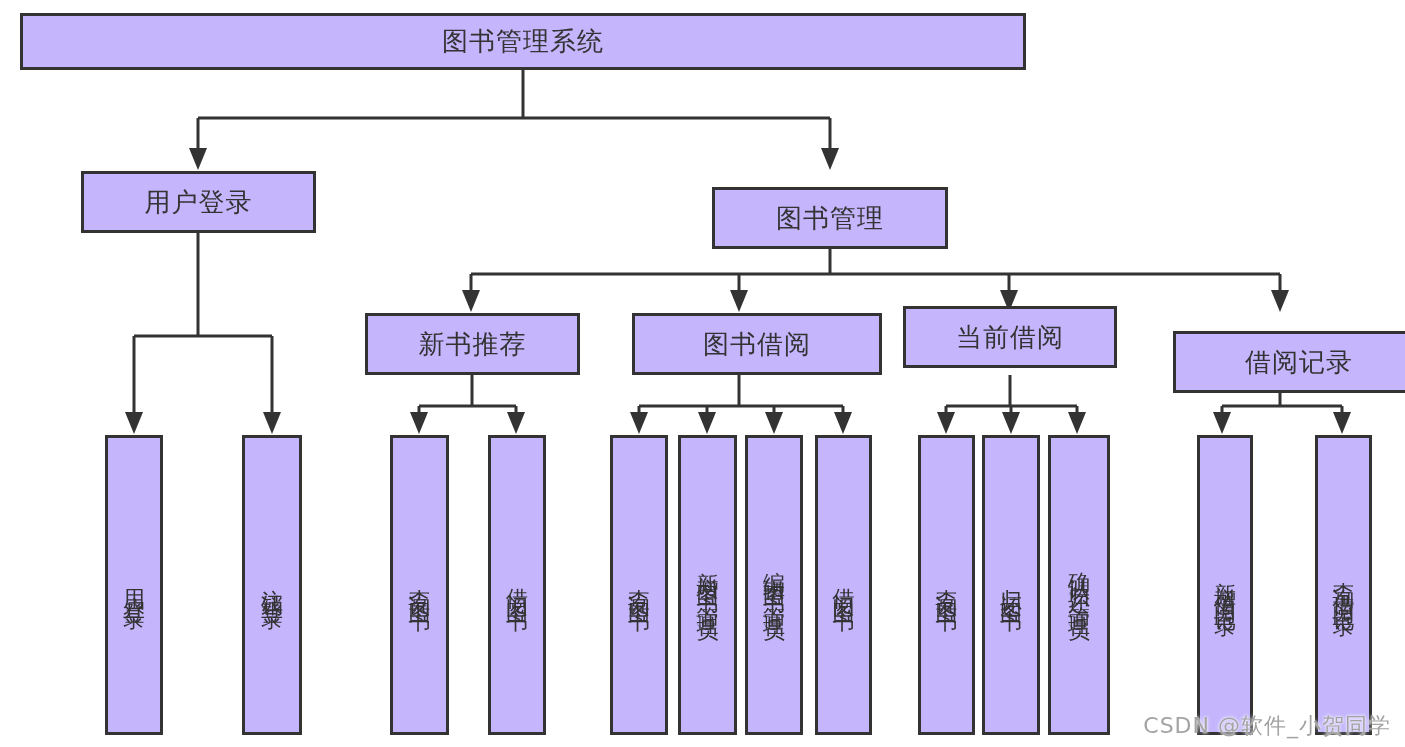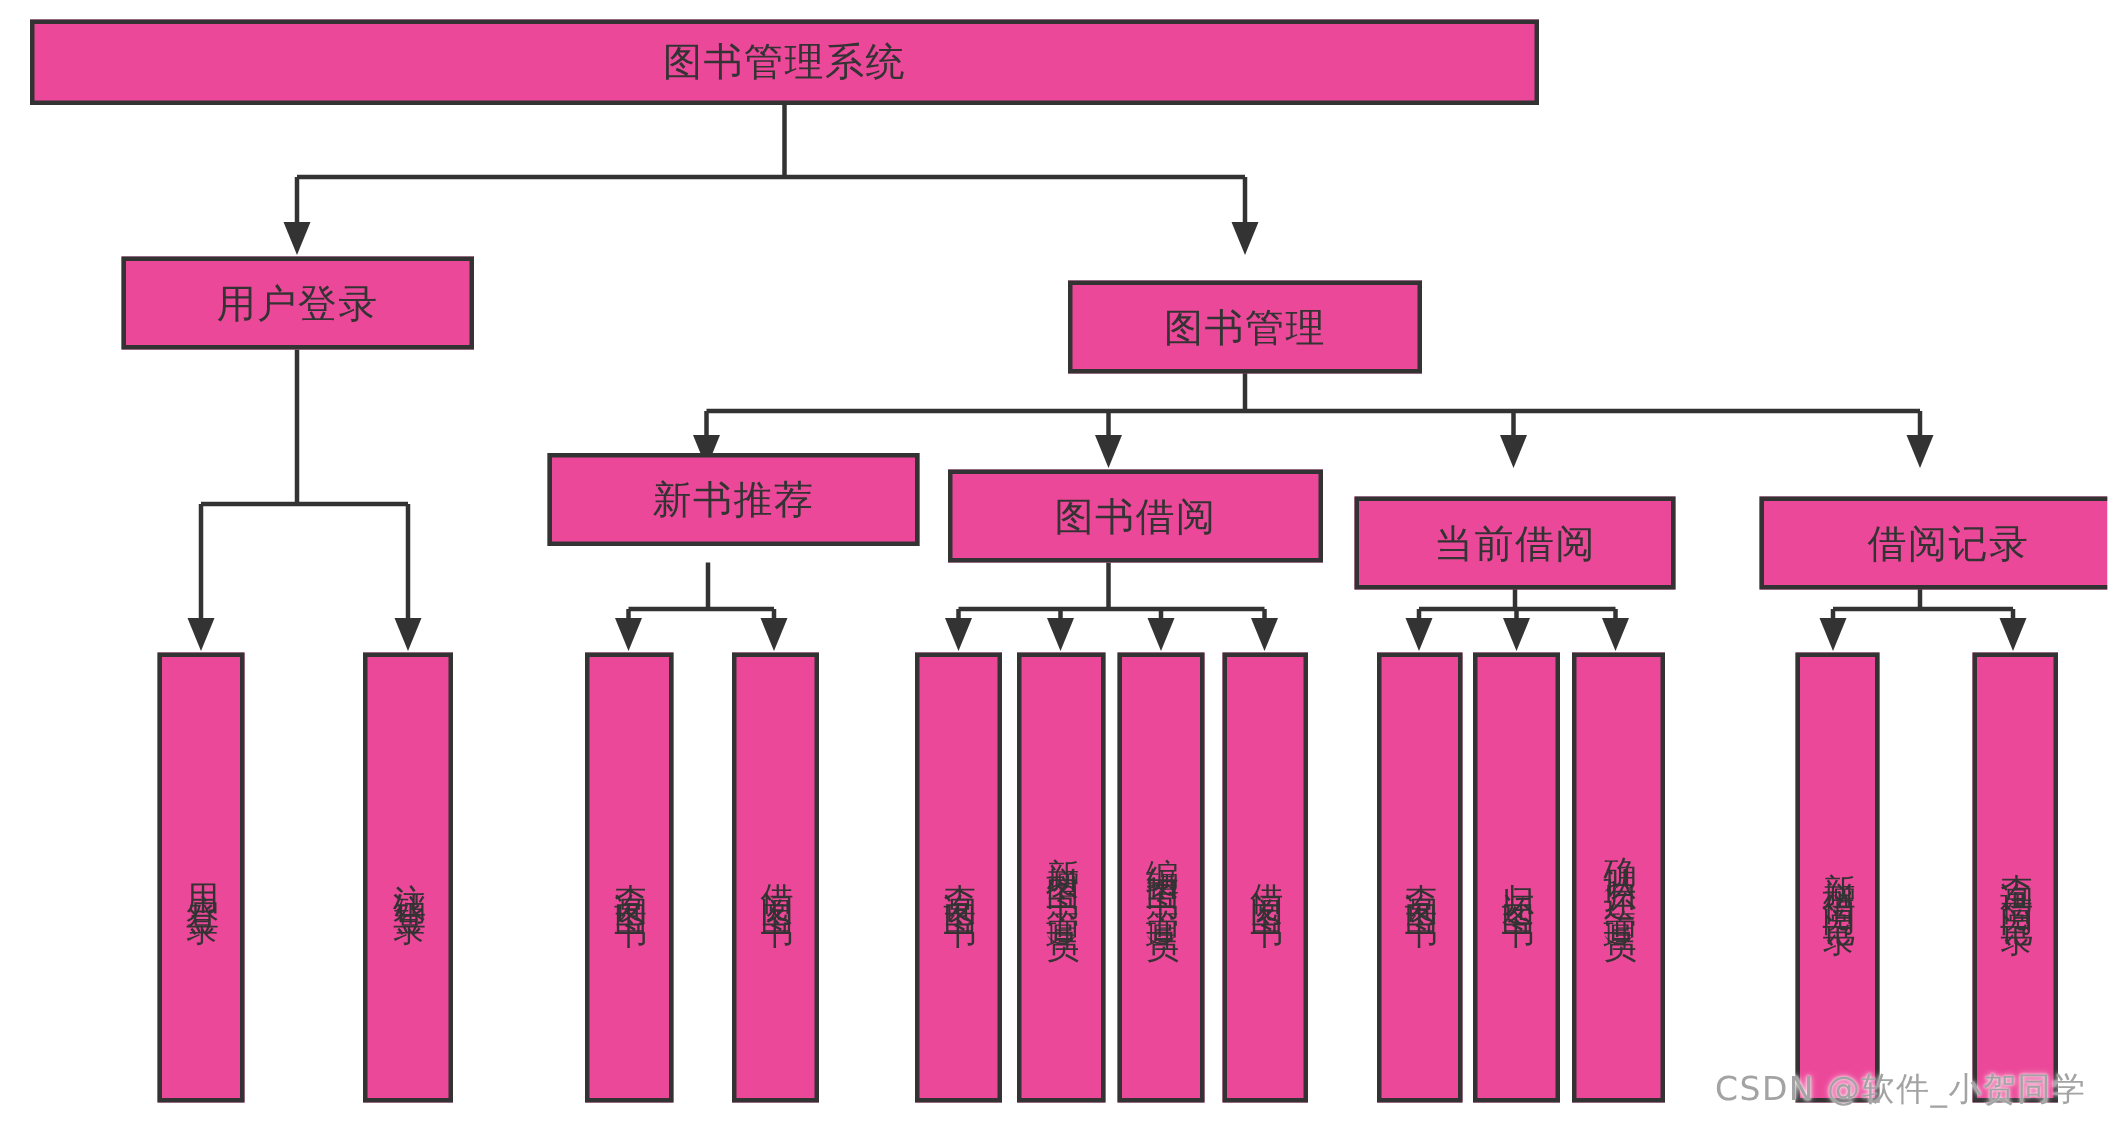--- a/index.html
+++ b/index.html
@@ -12,21 +12,21 @@
     overflow:hidden;
   }
   .connectors{
     position:absolute;
     left:0;top:0;
     width:1405px;height:747px;
     z-index:1;
   }
   .box{
     position:absolute;
-    background:#ec4899;
+    background:#c4b5fd;
     border:3px solid #333333;
     box-sizing:border-box;
     display:flex;
     align-items:center;
     justify-content:center;
     z-index:2;
   }
   .box .lbl{
     color:#333333;
     white-space:nowrap;
@@ -136,27 +136,27 @@
     <span class="lbl">图书管理系统</span>
   </div>
 
   <div class="box h" style="left:81px;top:171px;width:235px;height:62px">
     <span class="lbl">用户登录</span>
   </div>
   <div class="box h" style="left:712px;top:187px;width:236px;height:62px">
     <span class="lbl">图书管理</span>
   </div>
 
-  <div class="box h" style="left:365px;top:302px;width:248px;height:62px">
+  <div class="box h" style="left:365px;top:313px;width:215px;height:62px">
     <span class="lbl">新书推荐</span>
   </div>
   <div class="box h" style="left:632px;top:313px;width:250px;height:62px">
     <span class="lbl">图书借阅</span>
   </div>
-  <div class="box h" style="left:903px;top:331px;width:214px;height:62px">
+  <div class="box h" style="left:903px;top:306px;width:214px;height:62px">
     <span class="lbl">当前借阅</span>
   </div>
   <div class="box h" style="left:1173px;top:331px;width:252px;height:62px">
     <span class="lbl">借阅记录</span>
   </div>
 
   <div class="box v" style="left:105px;top:435px;width:58px;height:300px">
     <span class="lbl">用户登录</span>
   </div>
   <div class="box v" style="left:242px;top:435px;width:60px;height:300px">

